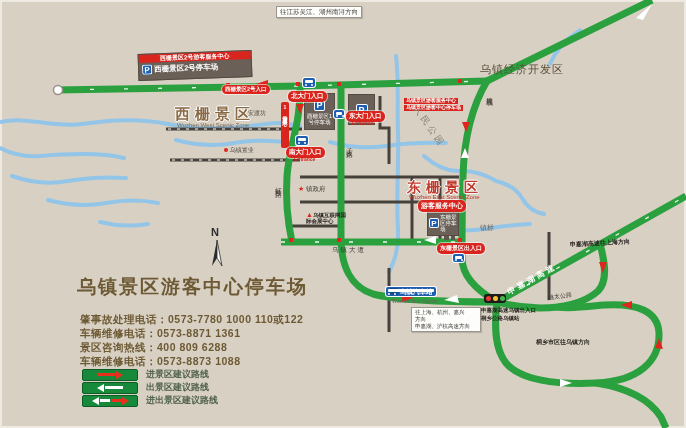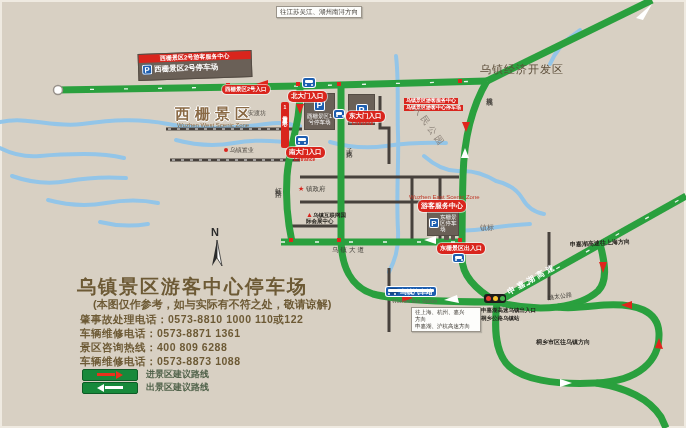--- a/index.html
+++ b/index.html
@@ -184,20 +184,21 @@
   <span class="busicon" style="left:296px;top:136px;"></span>
   <span class="pill" style="left:286px;top:147px;font-size:6.5px;">南大门入口</span>
   <span class="lbl" style="left:294px;top:157px;font-size:5px;color:#d9251d;font-weight:bold;">Entrance</span>
 
   <span class="pill" style="left:418px;top:200px;font-size:7px;">游客服务中心</span>
   <span class="pill" style="left:437px;top:243px;font-size:6px;">东栅景区出入口</span>
   <span class="busicon" style="left:453px;top:254px;width:11px;height:8px;"></span>
 
   <span class="lbl zone-title" style="left:175px;top:105px;font-size:15px;">西栅景区</span>
   <span class="lbl zone-en" style="left:177px;top:122px;">Wuzhen West Scenic Zone</span>
+  <span class="lbl zone-title" style="left:407px;top:179px;font-size:14px;color:#c03a2b;">东栅景区</span>
   <span class="lbl zone-en" style="left:409px;top:194px;color:#c03a2b;">Wuzhen East Scenic Zone</span>
   <span class="lbl" style="left:480px;top:63px;font-size:11px;font-weight:normal;color:#5a4c38;letter-spacing:1px;">乌镇经济开发区</span>
   <span class="lbl" style="left:420px;top:104px;font-size:9px;color:#8b8178;letter-spacing:3px;transform:rotate(55deg);transform-origin:left top;">人民公园</span>
 
   <span class="lbl" style="left:298px;top:185px;font-size:6.5px;color:#3c3933;">
     <span class="star">★</span>
     <span>镇政府</span>
   </span>
   <span class="lbl" style="left:224px;top:147px;font-size:6px;color:#4a453e;">
     <span class="dot-red"></span>
@@ -234,24 +235,23 @@
   <span class="lbl" style="left:392px;top:299px;font-size:5px;color:#6b625a;">Wuzhen Bus Station</span>
   <span class="tl" style="left:484px;top:294px;">
     <i style="background:#e53c2e;"></i>
       <i style="background:#f6c430;"></i>
       <i style="background:#49b54d;"></i>
   </span>
 
   <span class="lbl" style="left:211px;top:226px;font-size:11px;font-weight:bold;color:#2b2b2b;">N</span>
 
   <span class="title">乌镇景区游客中心停车场</span>
-  <span class="subtitle">(本图仅作参考，如与实际有不符之处，敬请谅解)</span>
 
   <span class="hotline" style="top:313px;">
-    <span>肇事故处理电话：</span><span>0573-8810 1000  110或122</span>
+    <span>肇事故处理电话：</span><span>0573-7780 1000  110或122</span>
   </span>
   <span class="hotline" style="top:327px;">
     <span>车辆维修电话：</span><span>0573-8871 1361</span>
   </span>
   <span class="hotline" style="top:341px;">
     <span>景区咨询热线：</span><span>400 809 6288</span>
   </span>
   <span class="hotline" style="top:355px;">
     <span>车辆维修电话：</span><span>0573-8873 1088</span>
   </span>
@@ -263,15 +263,24 @@
     </span>
     <span class="legend-label">出景区建议路线</span>
   </div>
   <div class="legend-row" style="top:368px;">
     <span class="legend-chip">
       <span class="arr-bar" style="background:#e8311c;"></span>
         <span class="arr-head-r" style="border-left:7px solid #e8311c;"></span>
     </span>
     <span class="legend-label">进景区建议路线</span>
   </div>
+  <div class="legend-row" style="top:394px;">
+    <span class="legend-chip">
+      <span class="arr-head-l" style="border-right:7px solid #fff;"></span>
+        <span class="arr-bar" style="background:#fff;width:10px;"></span>
+      <span class="arr-bar" style="background:#e8311c;width:10px;"></span>
+        <span class="arr-head-r" style="border-left:7px solid #e8311c;"></span>
+    </span>
+    <span class="legend-label">进出景区建议路线</span>
+  </div>
 
 
 </div>
 
 </body></html>

